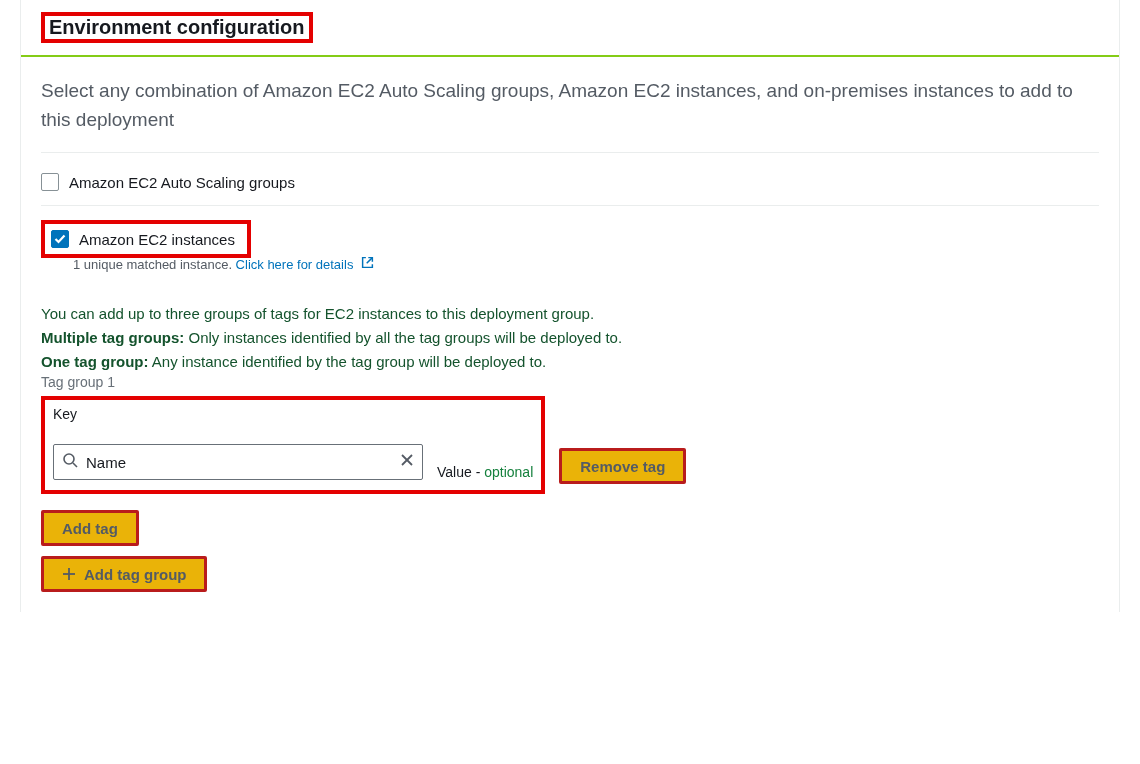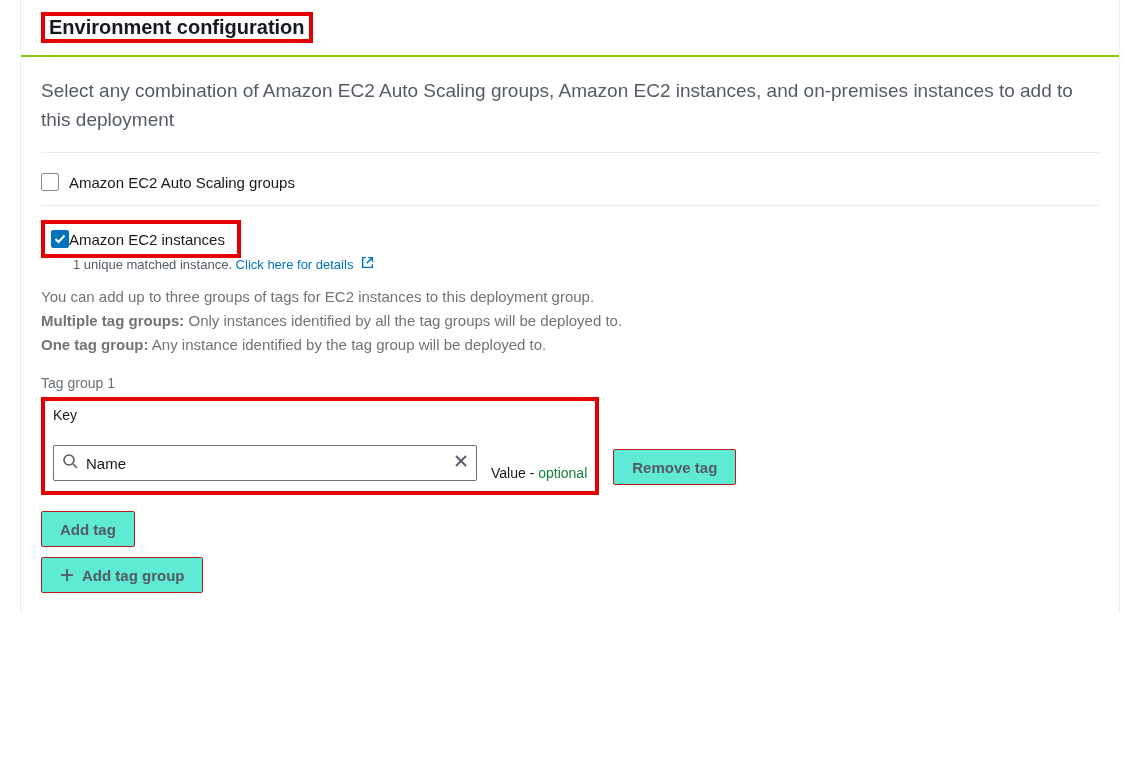--- a/index.html
+++ b/index.html
@@ -74,44 +74,44 @@
     .checkbox-label {
       font-size: 15px;
       color: #16191f;
       font-weight: 500;
     }
     .highlight-box-checkbox {
       border: 4px solid #e40000;
       padding: 6px 12px 6px 6px;
       display: inline-flex;
       align-items: center;
+      gap: 10px;
     }
     .match-text {
       font-size: 13px;
       color: #545b64;
       margin-left: 32px;
       margin-top: -2px;
     }
     .match-link {
       color: #0073bb;
       text-decoration: none;
     }
     .info-block {
-      margin-top: 13px;
-      font-size: 15px;
-      color: #737373;
+      margin-top: 30px;
+      font-size: 15px;
+      color: #14532d;
       line-height: 1.6;
     }
     .info-block strong {
       font-weight: 700;
     }
     .tag-group-label {
       font-size: 14px;
       color: #687078;
-      margin-top: 18px;
       margin-bottom: 6px;
     }
     .tag-row-highlight {
       border: 4px solid #e40000;
       padding: 6px 8px 10px 8px;
       display: flex;
       align-items: flex-end;
       gap: 14px;
       width: fit-content;
     }
@@ -126,41 +126,41 @@
     }
     .tag-col-label .optional {
       color: #15803d;
     }
     .search-input {
       display: flex;
       align-items: center;
       border: 1px solid #687078;
       border-radius: 2px;
       height: 36px;
-      width: 424px;
+      width: 370px;
       padding: 0 8px;
       gap: 8px;
     }
     .search-input input {
       border: none;
       outline: none;
       flex: 1;
       font-size: 15px;
       color: #16191f;
     }
     .icon-search {
       flex-shrink: 0;
     }
     .icon-clear {
       flex-shrink: 0;
       cursor: pointer;
     }
     .btn {
-      border: 1px solid #b91c1c;
-      background: #5eead4;
+      border: 3px solid #b91c1c;
+      background: #eab308;
       color: #545b64;
       font-size: 15px;
       font-weight: 700;
       padding: 6px 18px;
       border-radius: 2px;
       cursor: pointer;
       display: inline-flex;
       align-items: center;
       gap: 8px;
       height: 36px;

